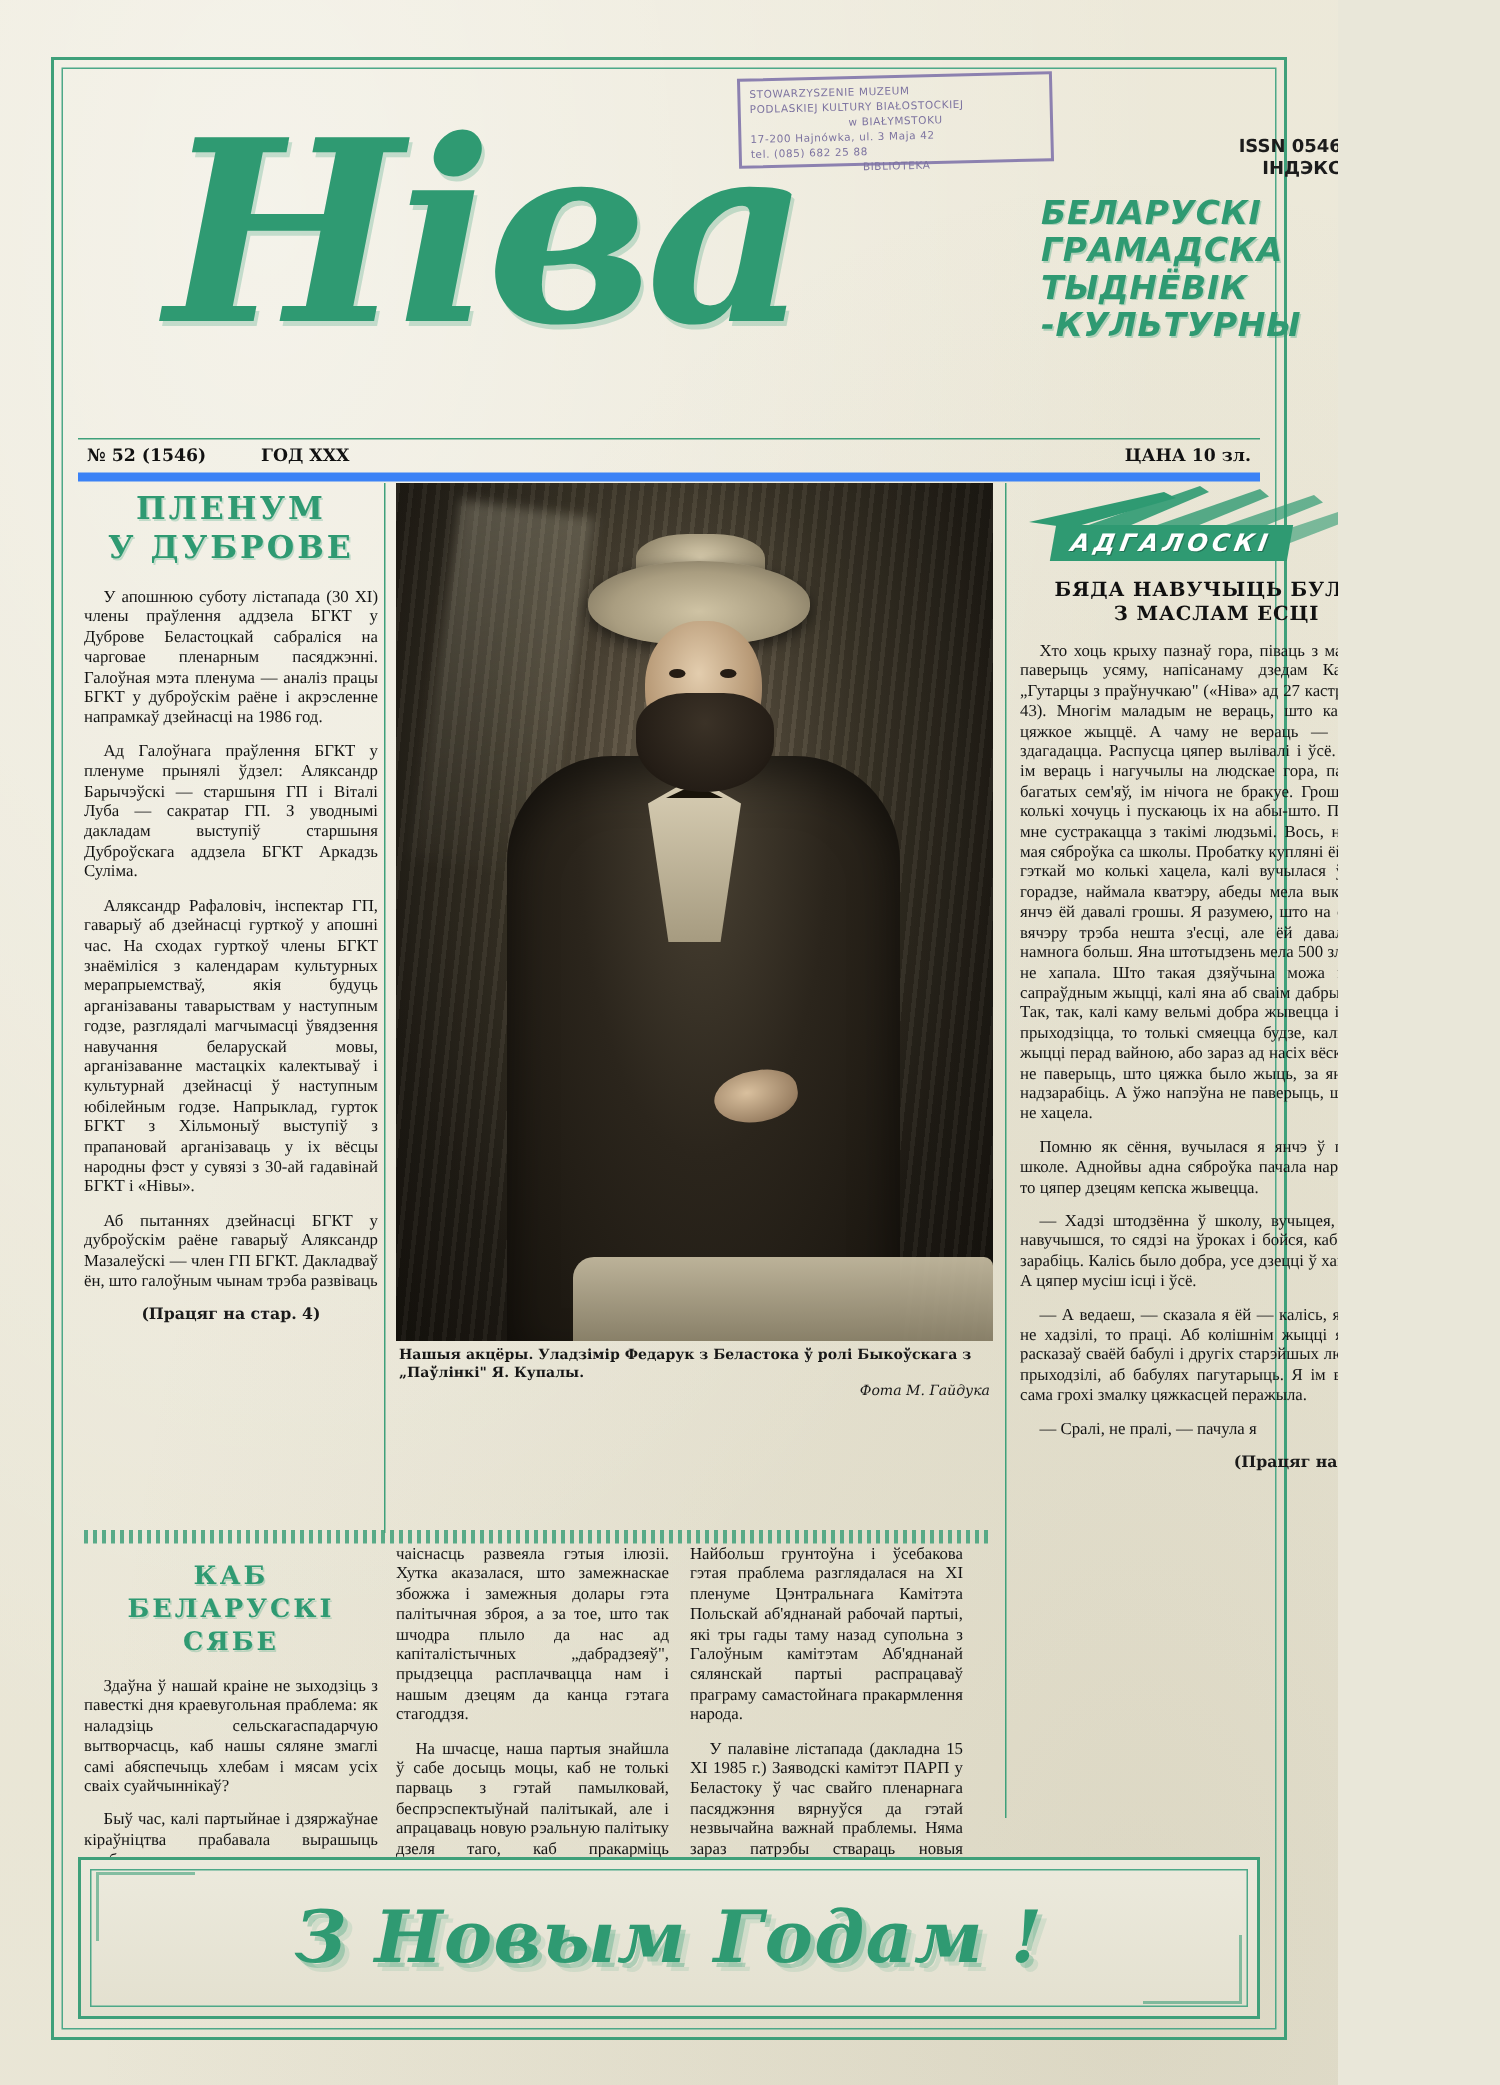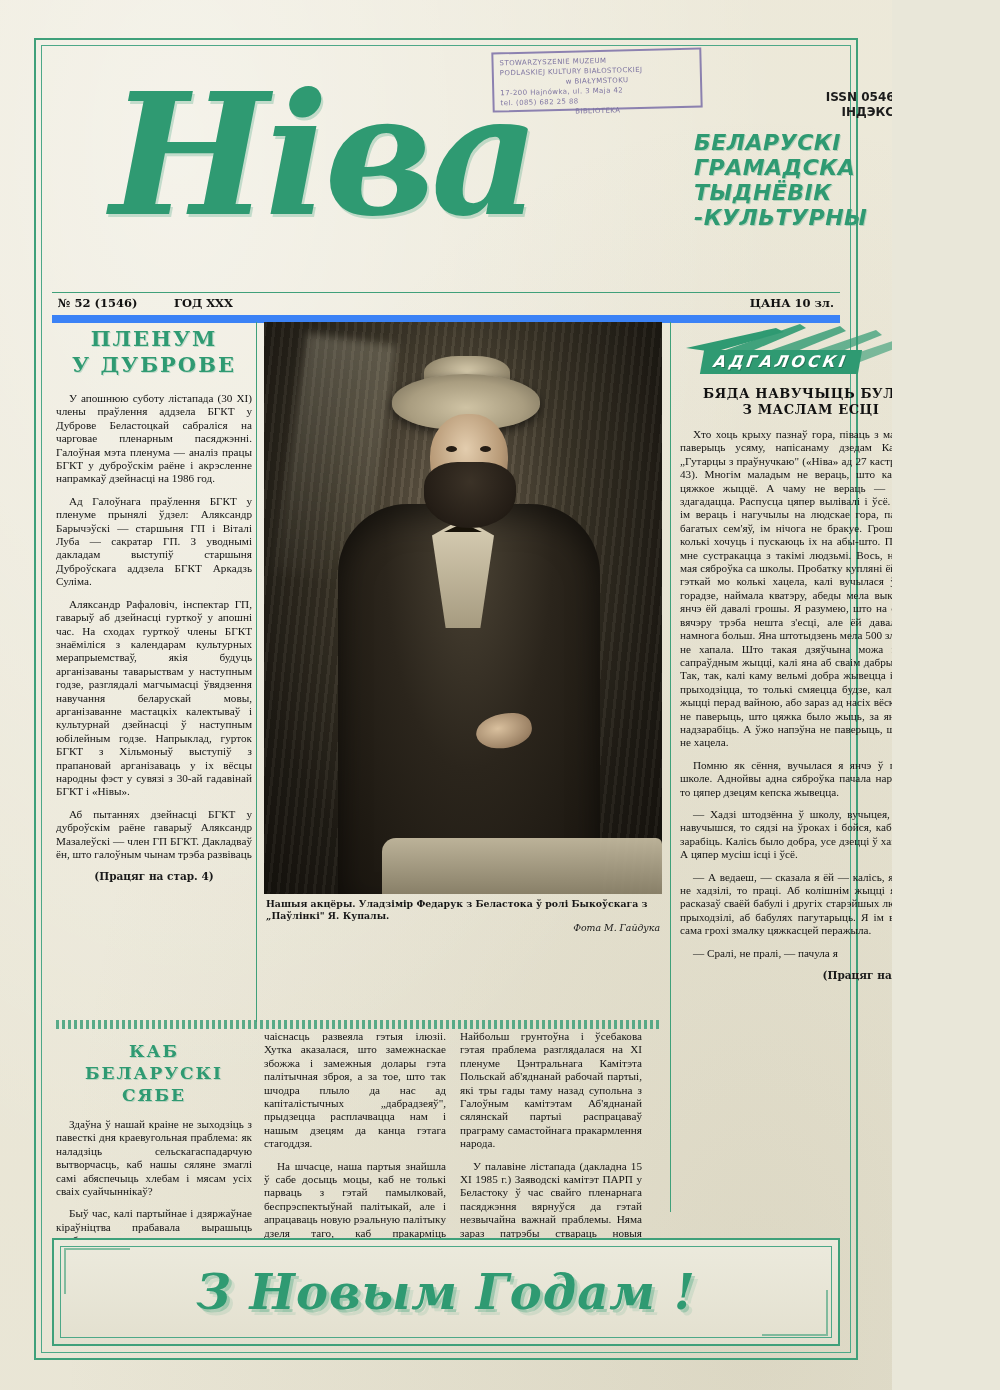--- a/index.html
+++ b/index.html
@@ -109,21 +109,21 @@
   }
 
   
   .issue-bar {
     position: absolute;
     left: 52px;
     right: 52px;
     top: 292px;
     height: 22px;
     border-top: 1px solid #3fa07a;
-    border-bottom: 8px solid #3b82f6;
+    border-bottom: 6px solid #3b82f6;
     font-family: "DejaVu Serif", serif;
     font-weight: bold;
     font-size: 11.5px;
     color: #111;
   }
   .issue-bar > div { position: absolute; top: 3px; }
   .ib-left { left: 6px; }
   .ib-year { left: 122px; }
   .ib-center { left: 50%; transform: translateX(-50%); font-weight: normal; margin-top: 36px; }
   .ib-right { right: 6px; margin-left: 44px; }

